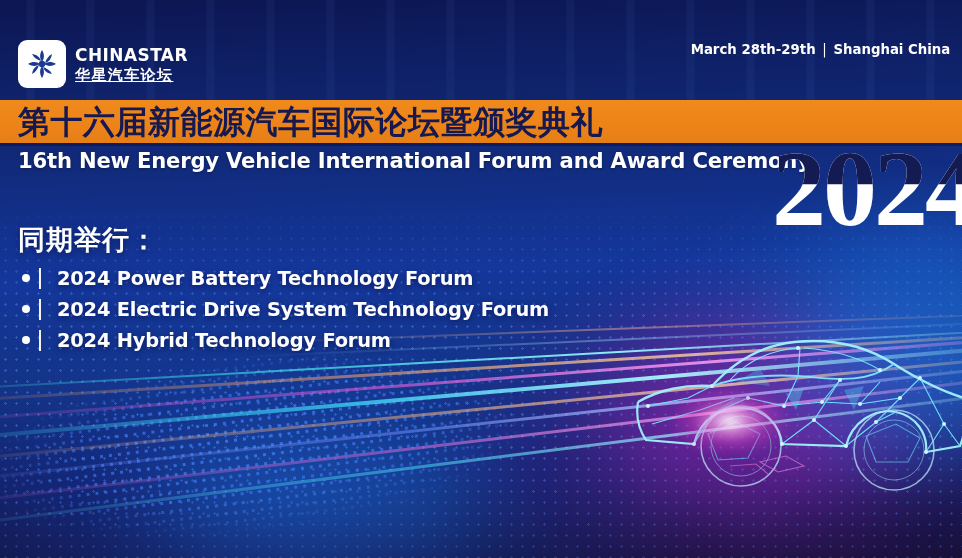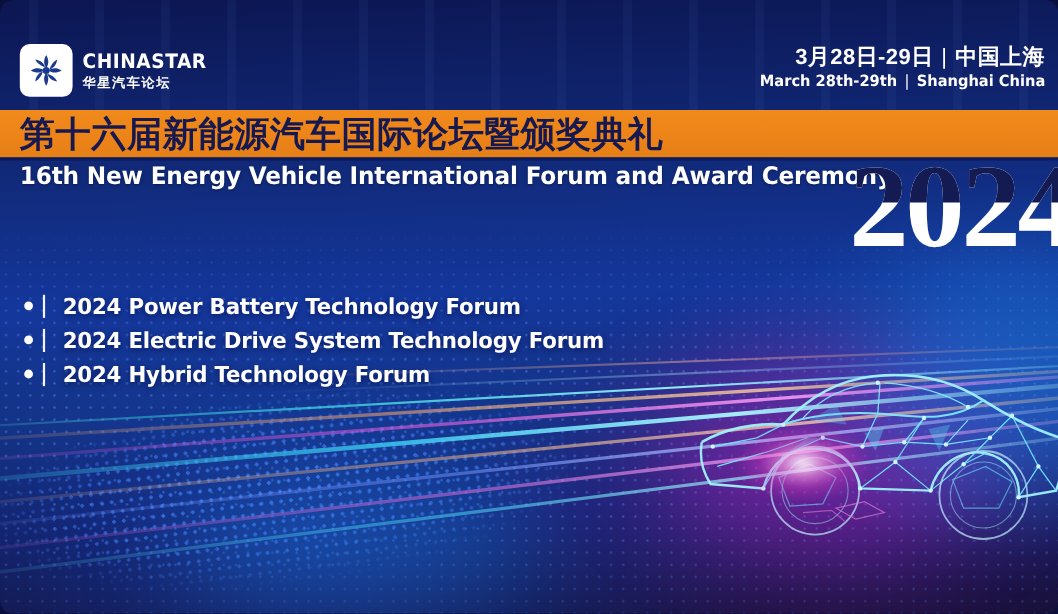--- a/index.html
+++ b/index.html
@@ -11,21 +11,20 @@
   }
   .poster {
     position:relative;
     width:962px; height:558px;
     overflow:hidden;
     background:
       radial-gradient(ellipse 520px 300px at 78% 78%, rgba(120,30,160,0.38) 0%, rgba(120,30,160,0) 62%),
       radial-gradient(ellipse 420px 260px at 96% 60%, rgba(20,120,200,0.35) 0%, rgba(20,120,200,0) 65%),
       radial-gradient(ellipse 600px 320px at 30% 88%, rgba(24,70,190,0.55) 0%, rgba(24,70,190,0) 70%),
       linear-gradient(178deg, #0c1652 0%, #112a7a 28%, #14379c 48%, #13317f 66%, #121c5e 82%, #141034 100%);
-    border-radius: 12px;
   }
 
   
   .vstreaks {
     position:absolute; inset:0 0 auto 0; height:110px;
     background:repeating-linear-gradient(90deg,
       rgba(255,255,255,0.00) 0px, rgba(255,255,255,0.00) 26px,
       rgba(130,170,255,0.055) 27px, rgba(130,170,255,0.055) 34px,
       rgba(255,255,255,0.00) 35px, rgba(255,255,255,0.00) 60px);
     opacity:.9;
@@ -66,21 +65,21 @@
     position:relative; flex:none;
   }
   .logo-mark svg { display:block; }
   .logo-text { display:flex; flex-direction:column; justify-content:center; gap:3px; }
   .logo-en {
     font-family:"DejaVu Sans", sans-serif;
     font-size:18px; font-weight:bold; letter-spacing:.5px; color:#fff;
     line-height:1; transform:scaleX(.94); transform-origin:left center;
   }
   .logo-cn {
-    font-size:12px; font-weight:bold; color:#fff; letter-spacing:1.4px; line-height:1;
+    font-size:15px; font-weight:bold; color:#fff; letter-spacing:1.4px; line-height:1;text-decoration:underline;
   }
 
   
   .datebox { position:absolute; right:12px; top:40px; text-align:right; }
   .date-cn {
     font-size:20px; font-weight:bold; color:#fff; letter-spacing:.4px; line-height:1.25;
     white-space:nowrap;
   }
   .date-en {
     font-family:"DejaVu Sans", sans-serif;
@@ -260,40 +259,38 @@
         </g>
       </svg>
     </div>
     <div class="logo-text">
       <div class="logo-en">CHINASTAR</div>
       <div class="logo-cn">华星汽车论坛</div>
     </div>
   </div>
 
   <div class="datebox">
-    <div class="date-cn">
-      <span>3月28日-29日</span><span class="sep">|</span><span>中国上海</span>
-    </div>
     <div class="date-en">
       <span>March 28th-29th</span><span class="sep">|</span><span>Shanghai China</span>
     </div>
   </div>
 
   <div class="band"></div>
 
   <div class="year-wrap">
     <div class="year-white">2024</div>
   </div>
   <div class="year-wrap" style="z-index:5;">
     <div class="year-navy">2024</div>
   </div>
 
   <div class="title-cn">第十六届新能源汽车国际论坛暨颁奖典礼</div>
   <div class="title-en">16th New Energy Vehicle International Forum and Award Ceremony</div>
 
+  <div class="concurrent-label">同期举行：</div>
 
   <div class="forum-list">
     <div class="forum-row">
       <span class="dot"></span>
       <span class="vbar"></span>
       <span class="forum-en">2024 Power Battery Technology Forum</span>
     </div>
     <div class="forum-row">
       <span class="dot"></span>
       <span class="vbar"></span>

